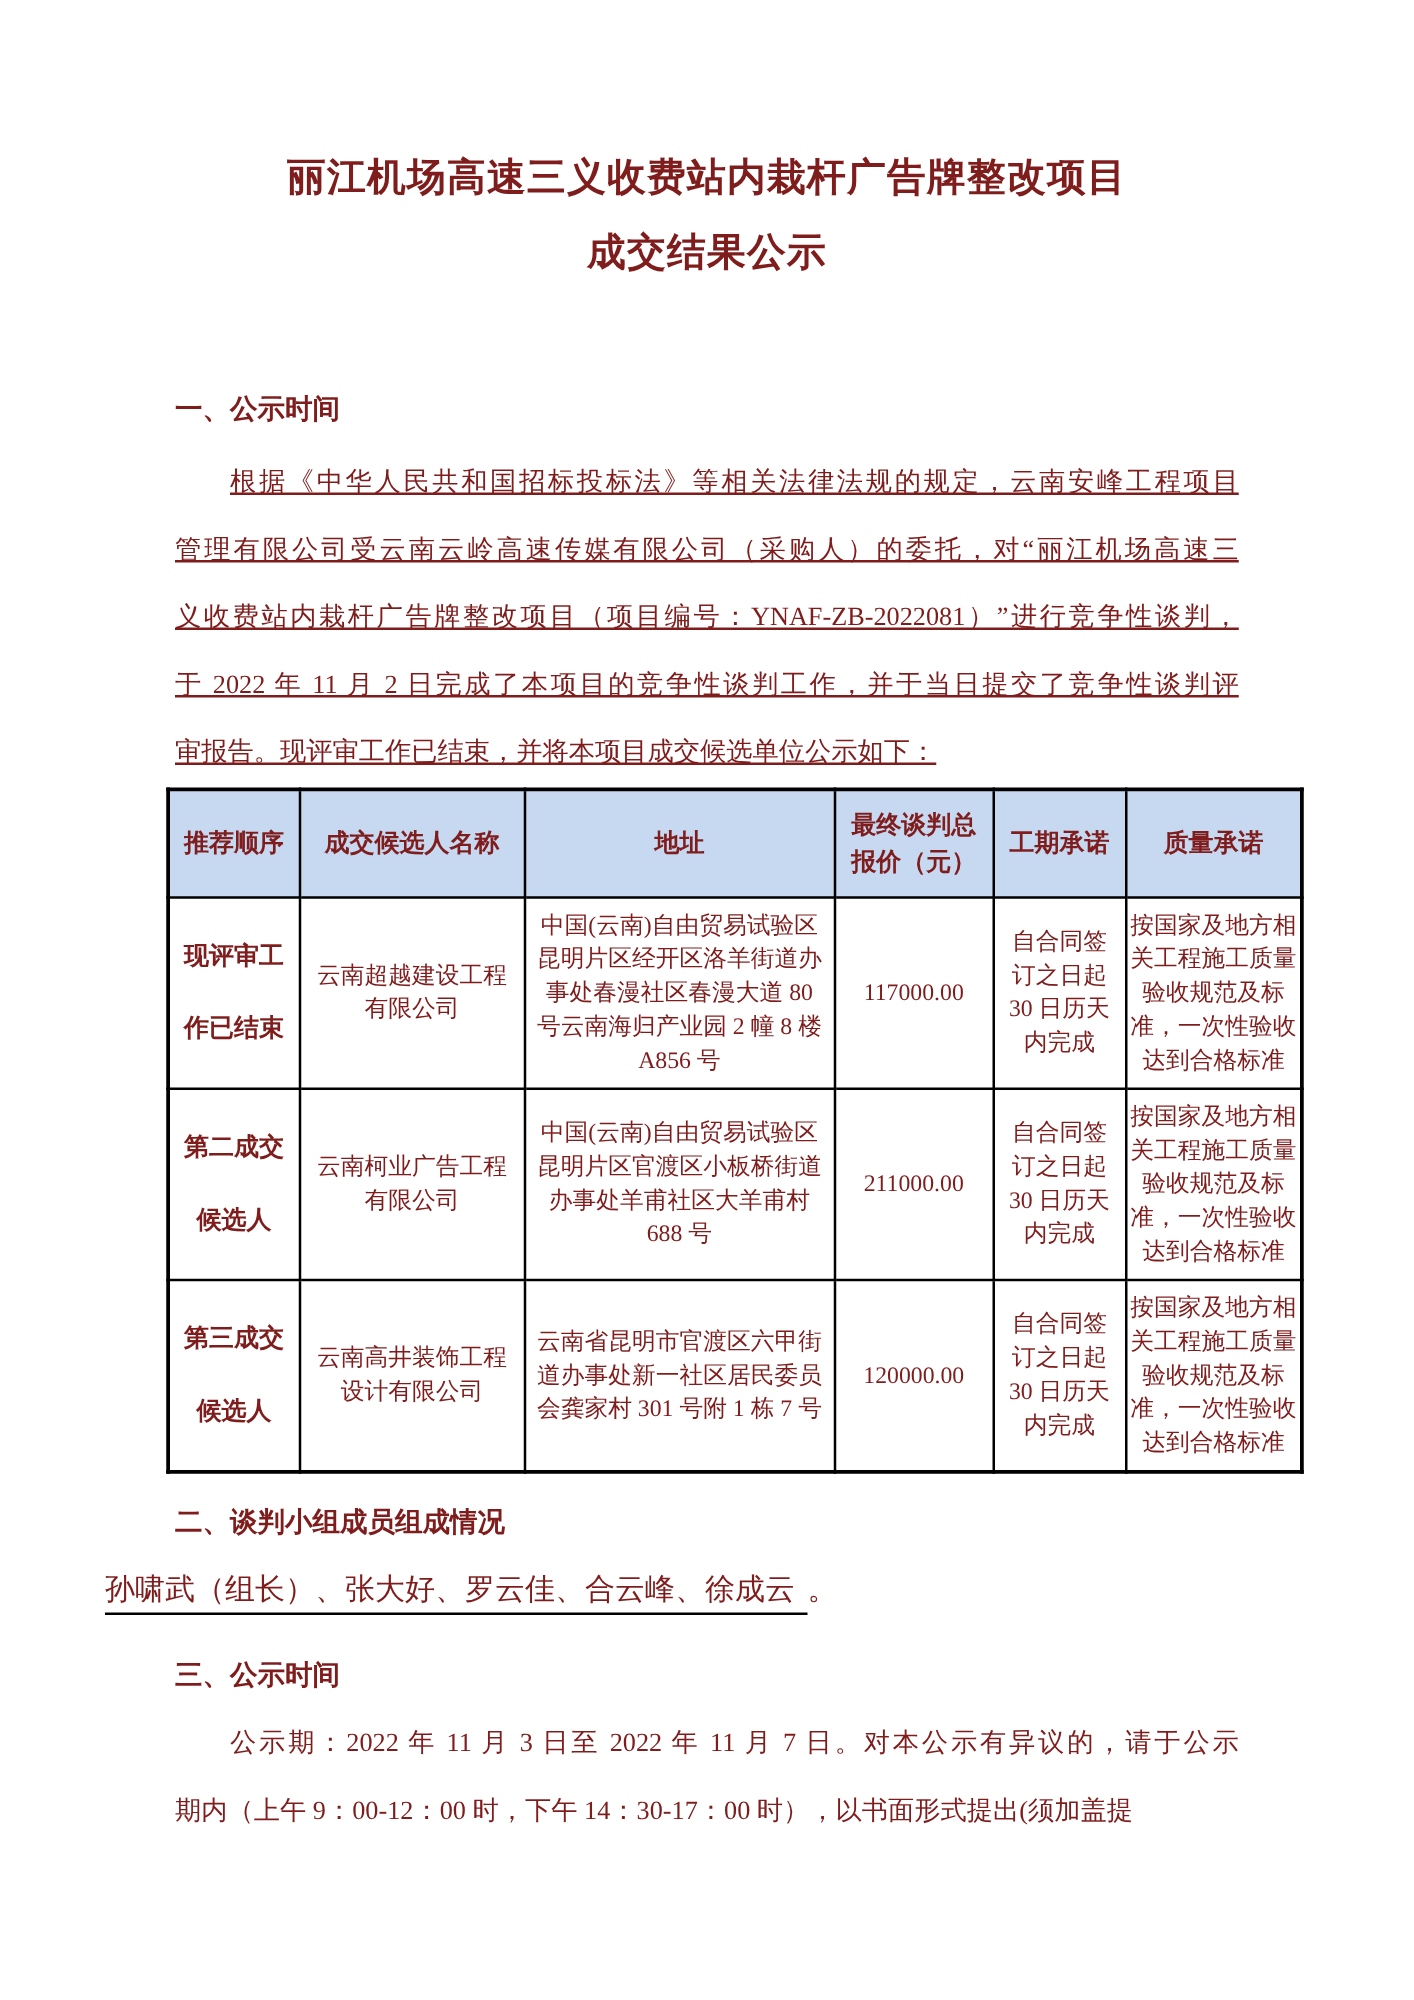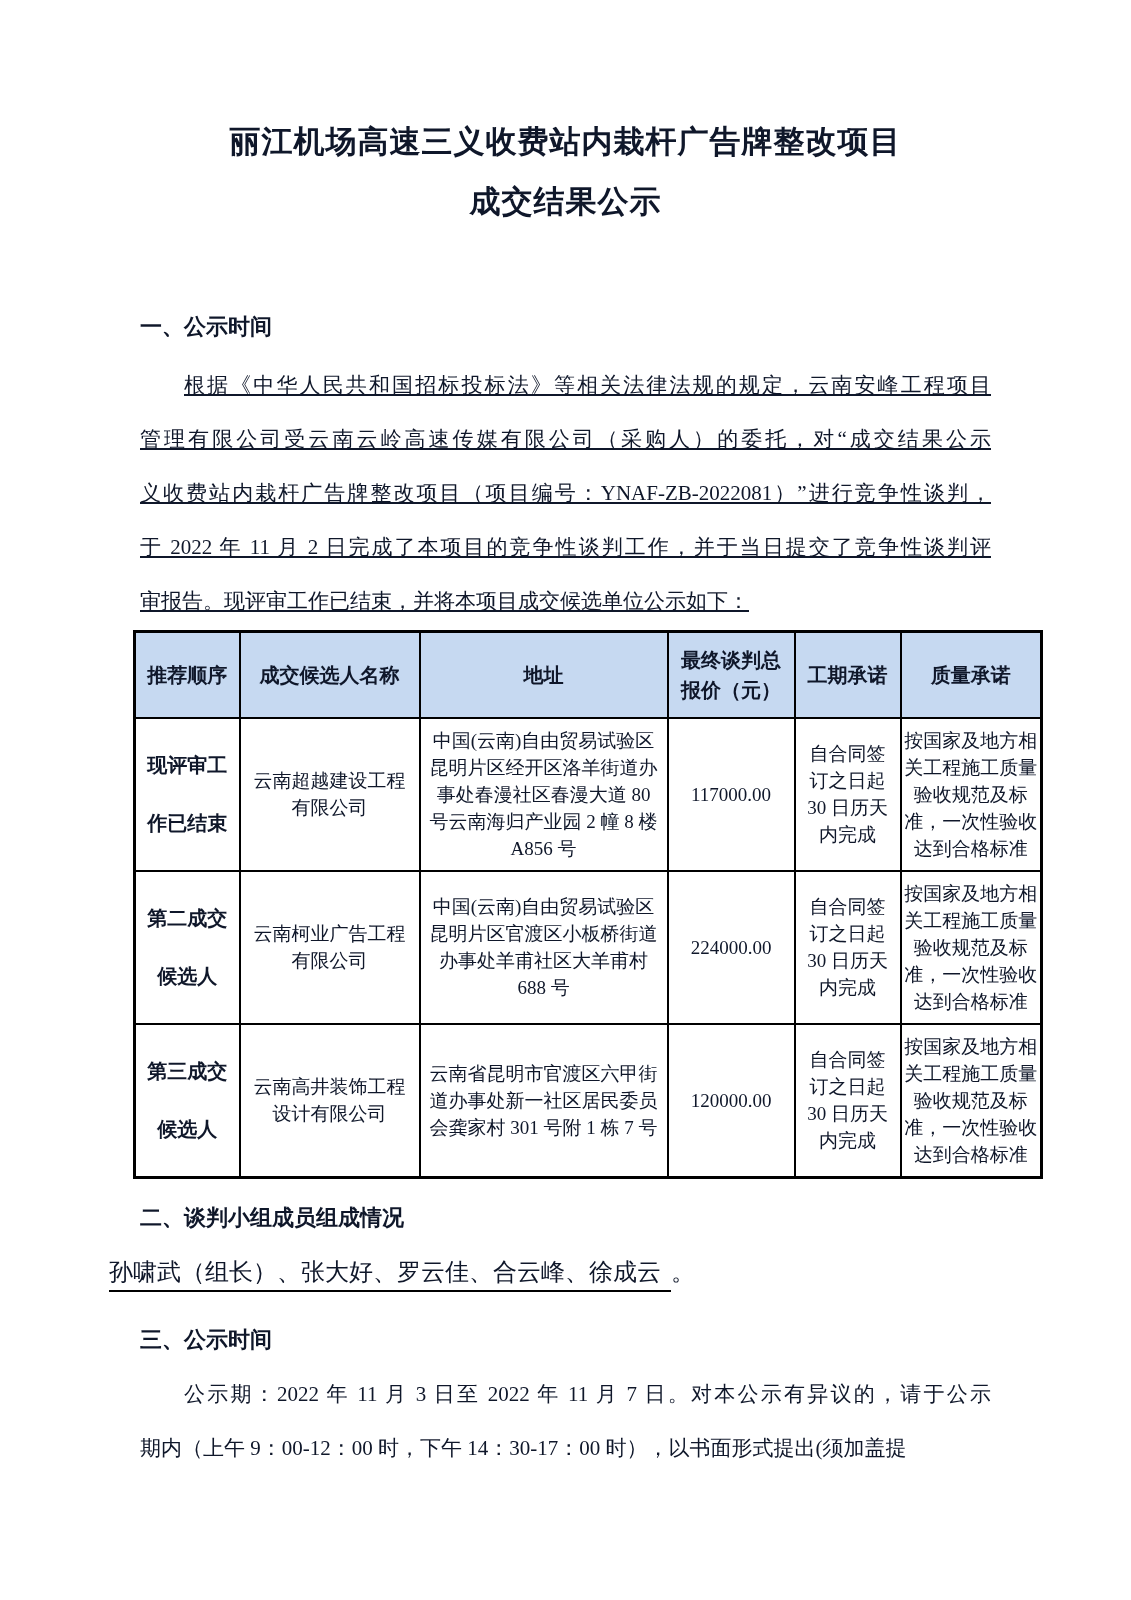--- a/index.html
+++ b/index.html
@@ -3,21 +3,21 @@
 <meta charset="utf-8">
 <style>
   * { margin: 0; padding: 0; box-sizing: border-box; }
   html, body { background: #ffffff; }
   .page {
     position: relative;
     width: 1131px;
     height: 1600px;
     margin: 0 auto;
     background: #ffffff;
-    color: #0f172a;
+    color: #7f1d1d;
     font-family: "Liberation Serif", "DejaVu Serif", serif;
     overflow: hidden;
   }
   .text-col { margin-left: 140px; width: 851px; }
 
   .doc-title {
     margin-top: 112px;
     text-align: center;
     font-size: 31px;
     font-weight: bold;
@@ -76,21 +76,21 @@
     padding: 0 10px;
   }
   .result-table td.addr { padding: 8px 8px; }
   .result-table td.quality { padding: 8px 2px; }
   .result-table tr.r0 { height: 149px; }
   .result-table tr.r1 { height: 148px; }
   .result-table tr.r2 { height: 152px; }
 
   .sec2-heading { margin-top: 24px; }
   .members-line {
-    margin-left: 109px;
+    margin-left: 84px;
     margin-top: 22px;
     font-size: 24px;
     line-height: 34px;
   }
   .members-line .u {
     border-bottom: 2px solid #000;
     padding-bottom: 5px;
     padding-right: 10px;
   }
   .sec3-heading { margin-top: 36px; }
@@ -102,21 +102,21 @@
 
   <div class="text-col doc-title">
     <div>丽江机场高速三义收费站内栽杆广告牌整改项目</div>
     <div>成交结果公示</div>
   </div>
 
   <div class="sec-heading first">一、公示时间</div>
 
   <div class="para para1">
     <div class="pline just indent">根据《中华人民共和国招标投标法》等相关法律法规的规定，云南安峰工程项目</div>
-    <div class="pline just">管理有限公司受云南云岭高速传媒有限公司（采购人）的委托，对“成交结果公示</div>
+    <div class="pline just">管理有限公司受云南云岭高速传媒有限公司（采购人）的委托，对“丽江机场高速三</div>
     <div class="pline just">义收费站内栽杆广告牌整改项目（项目编号：YNAF-ZB-2022081）”进行竞争性谈判，</div>
     <div class="pline just">于 2022 年 11 月 2 日完成了本项目的竞争性谈判工作，并于当日提交了竞争性谈判评</div>
     <div class="pline">审报告。现评审工作已结束，并将本项目成交候选单位公示如下：</div>
   </div>
 
   <table class="result-table">
     <colgroup>
       <col style="width:105px">
         <col style="width:180px">
         <col style="width:248px">
@@ -140,21 +140,21 @@
         <td>云南超越建设工程有限公司</td>
         <td class="addr">中国(云南)自由贸易试验区昆明片区经开区洛羊街道办事处春漫社区春漫大道 80 号云南海归产业园 2 幢 8 楼 A856 号</td>
         <td>117000.00</td>
         <td>自合同签订之日起 30 日历天内完成</td>
         <td class="quality">按国家及地方相关工程施工质量验收规范及标准，一次性验收达到合格标准</td>
       </tr>
       <tr class="r1">
         <td class="rank">第二成交候选人</td>
         <td>云南柯业广告工程有限公司</td>
         <td class="addr">中国(云南)自由贸易试验区昆明片区官渡区小板桥街道办事处羊甫社区大羊甫村 688 号</td>
-        <td>224000.00</td>
+        <td>211000.00</td>
         <td>自合同签订之日起 30 日历天内完成</td>
         <td class="quality">按国家及地方相关工程施工质量验收规范及标准，一次性验收达到合格标准</td>
       </tr>
       <tr class="r2">
         <td class="rank">第三成交候选人</td>
         <td>云南高井装饰工程设计有限公司</td>
         <td class="addr">云南省昆明市官渡区六甲街道办事处新一社区居民委员会龚家村 301 号附 1 栋 7 号</td>
         <td>120000.00</td>
         <td>自合同签订之日起 30 日历天内完成</td>
         <td class="quality">按国家及地方相关工程施工质量验收规范及标准，一次性验收达到合格标准</td>

